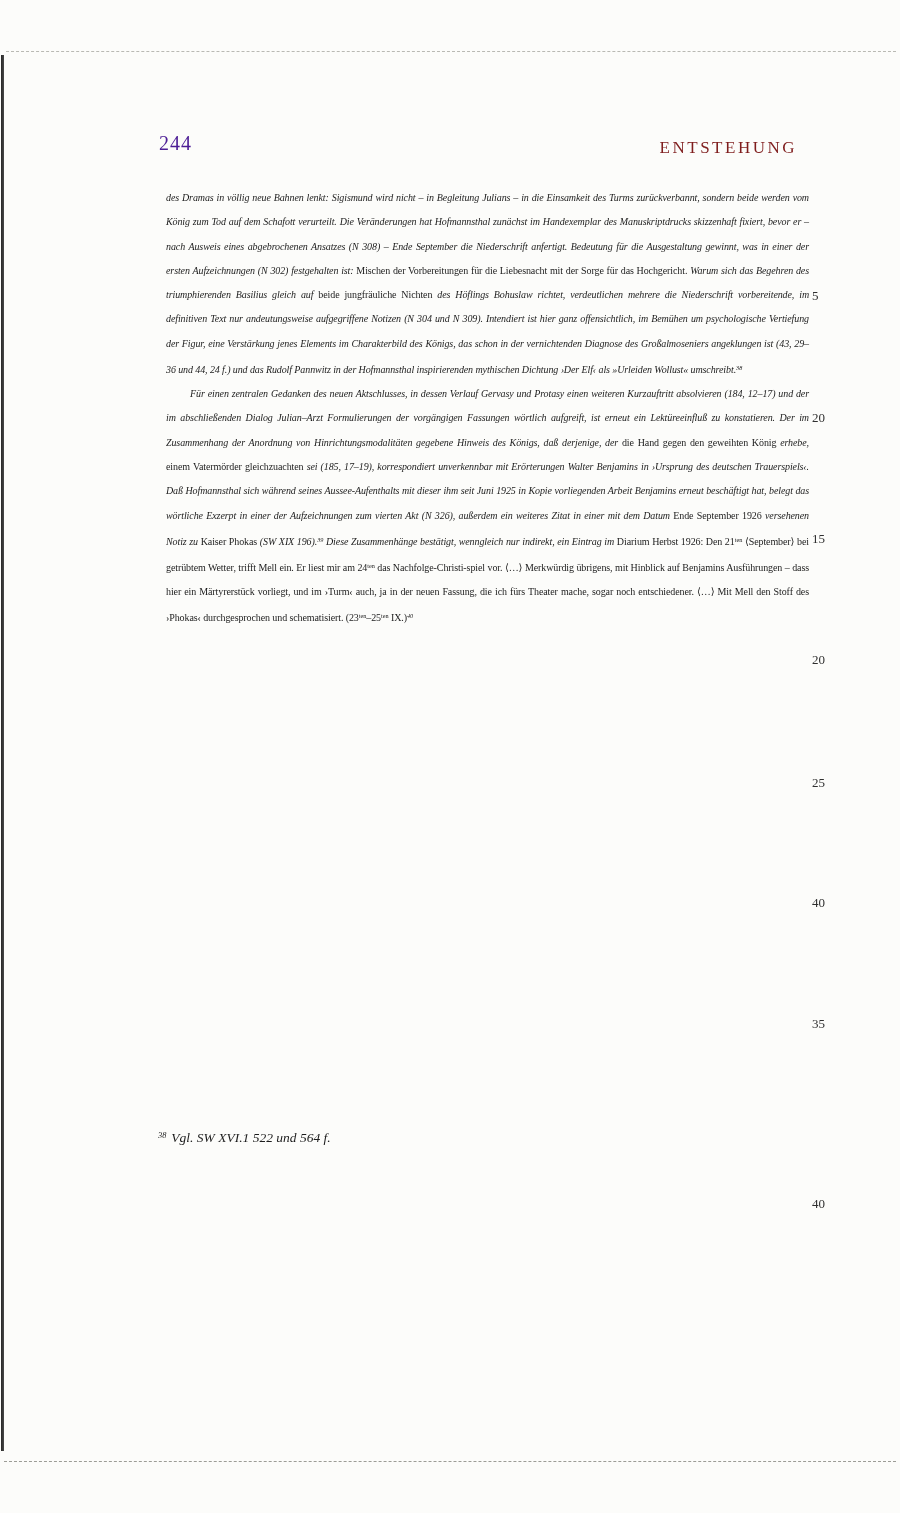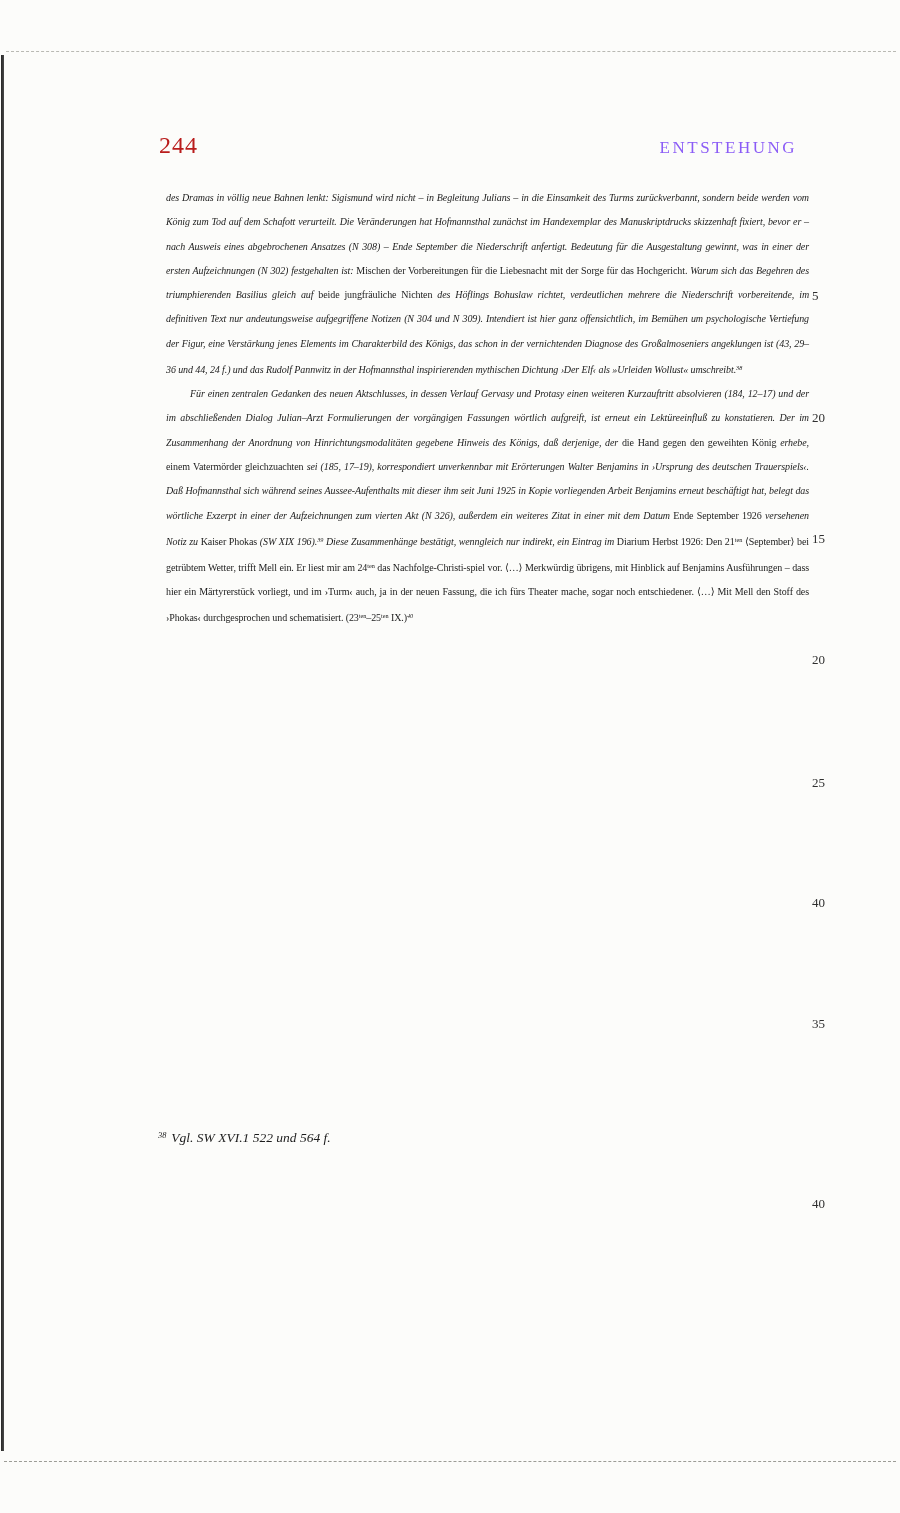--- a/index.html
+++ b/index.html
@@ -21,25 +21,25 @@
     border-top:1px dashed #92928c;opacity:.9;
   }
   .scan-edge-left{
     position:absolute;left:1px;top:55px;width:3px;height:1396px;
     background:linear-gradient(to right,#141414,#3a3a3a);
     opacity:.92;
   }
   
   .page-number{
     position:absolute;left:159px;top:132px;
-    font-size:24px;letter-spacing:1px;color:#b91c1c;
+    font-size:20px;letter-spacing:1px;color:#4c1d95;
   }
   .running-header{
     position:absolute;right:103px;top:138px;
-    font-size:17px;letter-spacing:2.5px;color:#8b5cf6;
+    font-size:17px;letter-spacing:2.5px;color:#7f1d1d;
   }
   
   .body-text{
     position:absolute;left:166px;top:186px;width:643px;
     font-size:10px;line-height:24.3px;
     text-align:justify;letter-spacing:-0.1px;
   }
   .body-text p{margin:0;}
   .body-text p.indent{text-indent:24px;}
   .seg-i{font-style:italic;}

